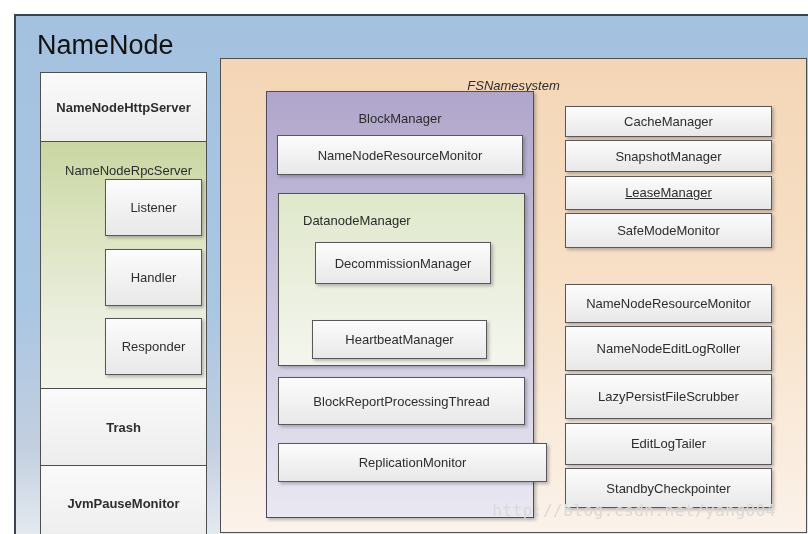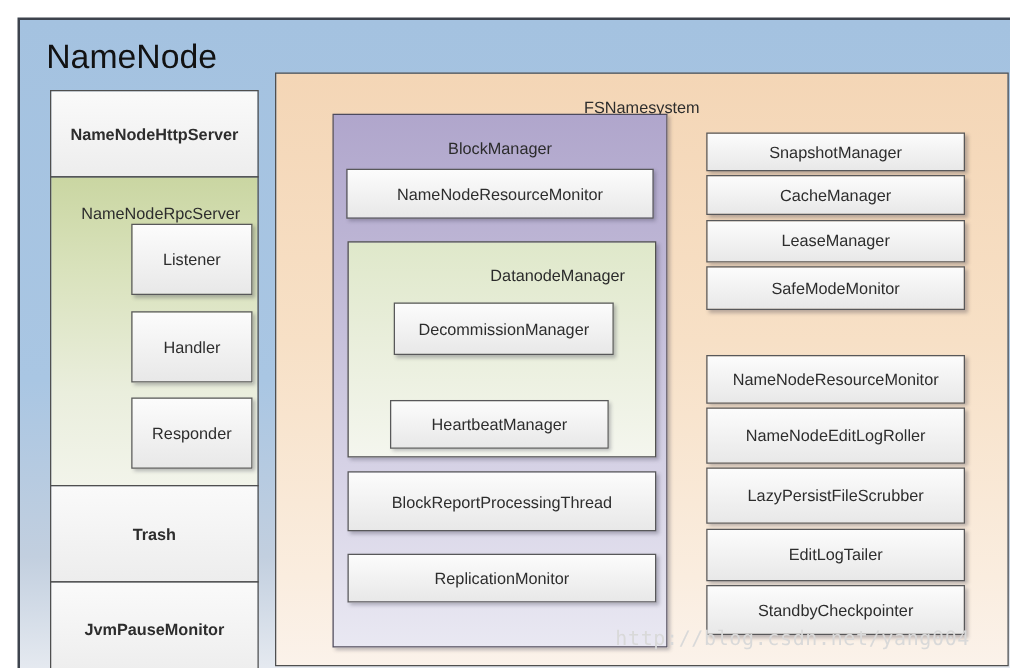--- a/index.html
+++ b/index.html
@@ -47,53 +47,53 @@
   .wbox.handler   { top: 107px; }
   .wbox.responder { top: 176px; }
 
   
   .fs {
     position: absolute; left: 204px; top: 42px; width: 587px; height: 475px;
     border: 1px solid #4f4f4f;
     background: linear-gradient(to bottom, #f4d6b6 0%, #f7e0c6 45%, #faeddf 85%, #fbf2ea 100%);
   }
   .fs-label { position: absolute; top: 7px; left: 0; width: 100%; text-align: center;
-    font-size: 13px; color: #2d2d2d; }
+    font-size: 13px; color: #2d2d2d; font-style: italic; }
 
   .bm {
     position: absolute; left: 45px; top: 32px; width: 268px; height: 427px;
     border: 1px solid #4c4a5e;
     background: linear-gradient(to bottom, #b0a6cc 0%, #bfb8d6 30%, #d5d1e5 65%, #e9e8f2 100%);
     box-shadow: 2px 2px 3px rgba(40,40,60,0.30);
   }
   .bm-label { padding-top: 7px; text-align: center; font-size: 13px; color: #2b2b2b; }
 
   .bm .wbox.pending { position: absolute; left: 10px; top: 43px;  width: 246px; height: 40px; }
   .bm .wbox.brpt    { position: absolute; left: 11px; top: 285px; width: 247px; height: 48px; }
-  .bm .wbox.repmon  { position: absolute; left: 11px; top: 351px; width: 247px; height: 39px; }
+  .bm .wbox.repmon  { position: absolute; left: 11px; top: 351px; width: 269px; height: 39px; }
 
   .dn {
     position: absolute; left: 11px; top: 101px; width: 247px; height: 173px;
     border: 1px solid #52524f;
     background: linear-gradient(to bottom, #dfe8ca 0%, #e9eedb 45%, #f4f6ee 100%);
     box-shadow: 2px 2px 3px rgba(40,40,60,0.28);
   }
-  .dn-label { padding-top: 7px; text-align: right; font-size: 13px; color: #2b2b2b; margin-left: 42px; }
+  .dn-label { padding-top: 7px; text-align: left; font-size: 13px; color: #2b2b2b; }
   .dn .wbox.decom { position: absolute; left: 36px; top: 48px;  width: 176px; height: 42px; }
   .dn .wbox.heart { position: absolute; left: 33px; top: 126px; width: 175px; height: 39px; }
 
   
   .rcol {
     position: absolute; left: 332px; top: 35px; width: 207px; height: 426px;
     display: flex; flex-direction: column; justify-content: space-between;
   }
   .rcol .wbox { width: 207px; }
   .rcol .wbox:nth-child(1) { height: 31px; }
   .rcol .wbox:nth-child(2) { height: 32px; }
-  .rcol .wbox:nth-child(3) { height: 34px; }
+  .rcol .wbox:nth-child(3) { height: 34px; text-decoration: underline; }
   .rcol .wbox:nth-child(4) { height: 35px; }
   .rcol .wbox:nth-child(5) { height: 39px; margin-top: 32px; }
   .rcol .wbox:nth-child(6) { height: 45px; }
   .rcol .wbox:nth-child(7) { height: 45px; }
   .rcol .wbox:nth-child(8) { height: 42px; }
   .rcol .wbox:nth-child(9) { height: 40px; text-align: center; }
 
   .watermark {
     position: absolute; right: 26px; bottom: 8px;
     font-family: "DejaVu Sans Mono", monospace;
@@ -137,22 +137,22 @@
           <div class="wbox decom">DecommissionManager</div>
           <div class="wbox heart">HeartbeatManager</div>
         </div>
 
         <div class="wbox brpt">BlockReportProcessingThread</div>
 
         <div class="wbox repmon">ReplicationMonitor</div>
       </div>
 
       <div class="rcol">
+        <div class="wbox">CacheManager</div>
         <div class="wbox">SnapshotManager</div>
-        <div class="wbox">CacheManager</div>
         <div class="wbox">LeaseManager</div>
         <div class="wbox">SafeModeMonitor</div>
         <div class="wbox">NameNodeResourceMonitor</div>
         <div class="wbox">NameNodeEditLogRoller</div>
         <div class="wbox">LazyPersistFileScrubber</div>
         <div class="wbox">EditLogTailer</div>
         <div class="wbox">StandbyCheckpointer</div>
       </div>
     </div>
 

